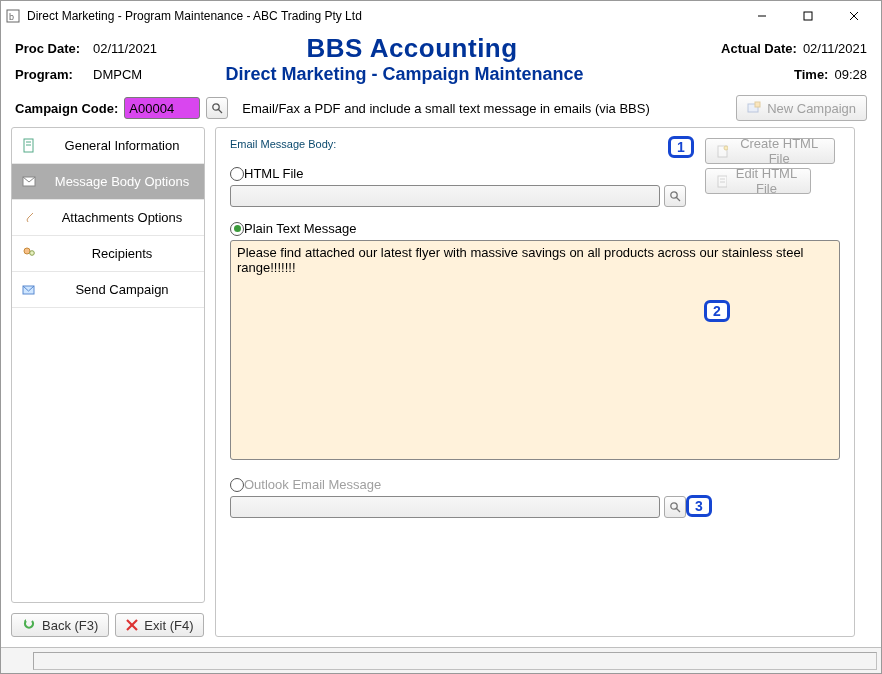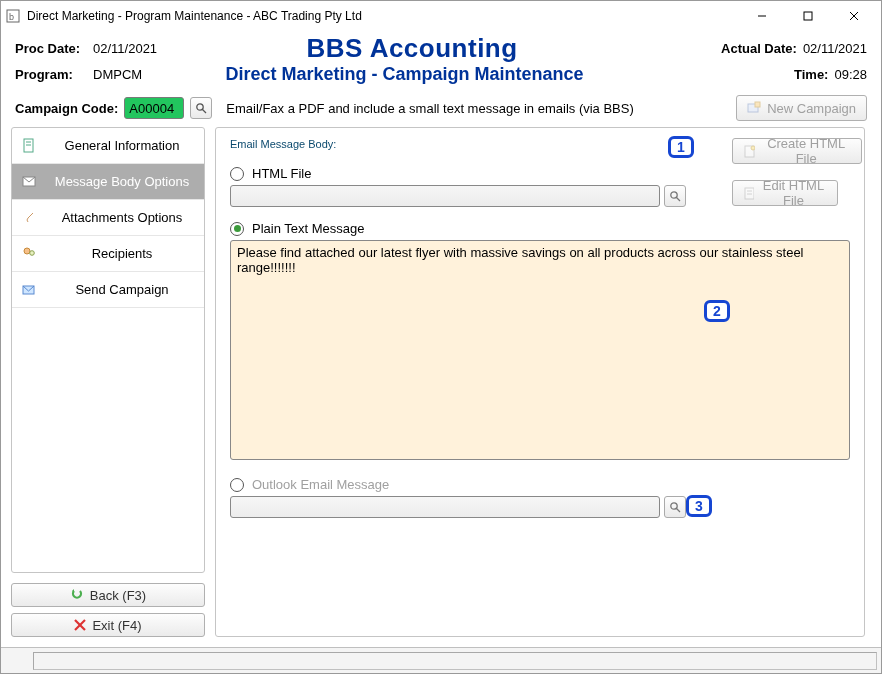--- a/index.html
+++ b/index.html
@@ -13,48 +13,48 @@
 .header-row { display: flex; padding: 2px 14px; font-size: 13px; color: #000; align-items: center;}
 .header-label { font-weight: bold; width: 78px; }
 .app-title { text-align: center; flex:1; }
 .app-title .t1 { color: #003399; font-size: 26px; font-weight: bold; letter-spacing: 0.5px; }
 .app-title .t2 { color: #003399; font-size: 18px; font-weight: bold; }
 .header-right { text-align: right; width: 200px; }
 .header-right .hr-row { display:flex; justify-content:flex-end; gap:6px;}
 .header-right .hr-lbl { font-weight:bold;}
 .toolbar-row { display: flex; align-items: center; padding: 8px 14px 6px 14px; gap: 6px; }
 .toolbar-row .lbl { font-weight: bold; color: #000; }
-.code-input { width: 60px; height: 22px; border: 1px solid #7a7a7a; border-radius: 3px; background: #22c55e; padding: 0 4px; font-size: 13px; }
+.code-input { width: 76px; height: 22px; border: 1px solid #7a7a7a; border-radius: 3px; background: #d946ef; padding: 0 4px; font-size: 13px; }
 .search-btn { width: 22px; height: 22px; border: 1px solid #aaa; border-radius: 3px; background: linear-gradient(#fefefe,#eaeaea); display:flex; align-items:center; justify-content:center;}
 .desc { margin-left: 8px; color:#000; }
 .new-camp { margin-left: auto; }
 .btn { height: 26px; border: 1px solid #b0b0b0; background: linear-gradient(#fdfdfd,#ebebeb); border-radius: 3px; display: inline-flex; align-items: center; gap: 6px; padding: 0 10px; color: #333; font-size: 13px; }
 .btn.disabled { color: #a0a0a0; }
 .btn.disabled svg { opacity: .45; }
-.main { flex: 1; display: flex; gap: 10px; padding: 0 16px 10px 10px; overflow:hidden;}
+.main { flex: 1; display: flex; gap: 10px; padding: 0 26px 10px 10px; overflow:hidden;}
 .sidebar { width: 194px; display: flex; flex-direction: column; gap: 10px; }
 .nav { border: 1px solid #c5c5c5; border-radius: 3px; background: #fff; overflow:hidden; flex:1;}
 .nav-item { height: 36px; display: flex; align-items: center; gap: 10px; padding: 0 8px; border-bottom: 1px solid #e6e6e6; color: #000; }
 .nav-item .ic { width:18px; height:18px; display:flex; align-items:center; justify-content:center;}
 .nav-item.selected { background: #adadad; color: #fff; font-weight: 500; }
 .nav-item span.txt { flex:1; text-align:center; }
 .bottom-btns { display: flex; gap: 6px; }
 .big-btn { flex:1; height: 54px; border: 1px solid #b0b0b0; border-radius: 3px; background: linear-gradient(#fdfdfd,#ebebeb); display:flex; align-items:center; justify-content:center; gap:6px; font-size:13px; text-align:center;}
-.stack-btns { display:flex; flex-direction:column; gap:6px; flex:1;}
+.stack-btns { display:flex; flex-direction:row; gap:6px; flex:1;}
 .stack-btns .btn { height: 24px; justify-content:center;}
 .content { flex: 1; border: 1px solid #c5c5c5; border-radius: 3px; padding: 10px 14px; position: relative; background:#fff;}
 .group-label { color: #0c4a6e; font-size: 11px; margin-bottom: 16px; }
-.radio-row { display: flex; align-items: center; gap: 8px; margin: 2px 0 4px 0; }
+.radio-row { display: flex; align-items: center; gap: 0; margin: 2px 0 4px 0; }
 .radio { width: 14px; height: 14px; border: 1.5px solid #555; border-radius: 50%; display:inline-flex; align-items:center; justify-content:center; background:#fff;}
 .radio.checked::after { content:""; width:7px; height:7px; border-radius:50%; background:#3b9a3b; }
 .radio-lbl { color:#000;}
 .radio-lbl.disabled { color:#a0a0a0;}
 .file-row { display:flex; gap:4px; margin-bottom:6px;}
 .path-input { flex:1; height: 22px; border: 1px solid #888; border-radius:3px; background:linear-gradient(#f6f6f6,#ececec); padding:0 4px;}
-.right-btns { position:absolute; right:2px; top:10px; display:flex; flex-direction:column; gap:16px;}
+.right-btns { position:absolute; right:19px; top:10px; display:flex; flex-direction:column; gap:4px;}
 .plain-text { width: 100%; height: 220px; border: 1px solid #888; border-radius:3px; background:#fff2db; padding:4px 6px; font-size:13px; color:#000; resize:none; font-family:inherit;}
 .marker { position:absolute; border:3px solid #1646d2; border-radius:6px; background:#fff; color:#1646d2; font-weight:bold; width:26px; height:22px; display:flex; align-items:center; justify-content:center; font-size:14px;}
 .statusbar { height: 26px; border-top:1px solid #bfbfbf; background:#f4f4f4; display:flex; align-items:center; padding:0 4px;}
 .statusbar .inset { flex:1; height:18px; border:1px solid #c0c0c0; border-top-color:#a8a8a8; border-left-color:#a8a8a8; margin-left:28px;}
 svg { display:block; }
 </style>
 </head>
 <body>
 
 <div class="window">

